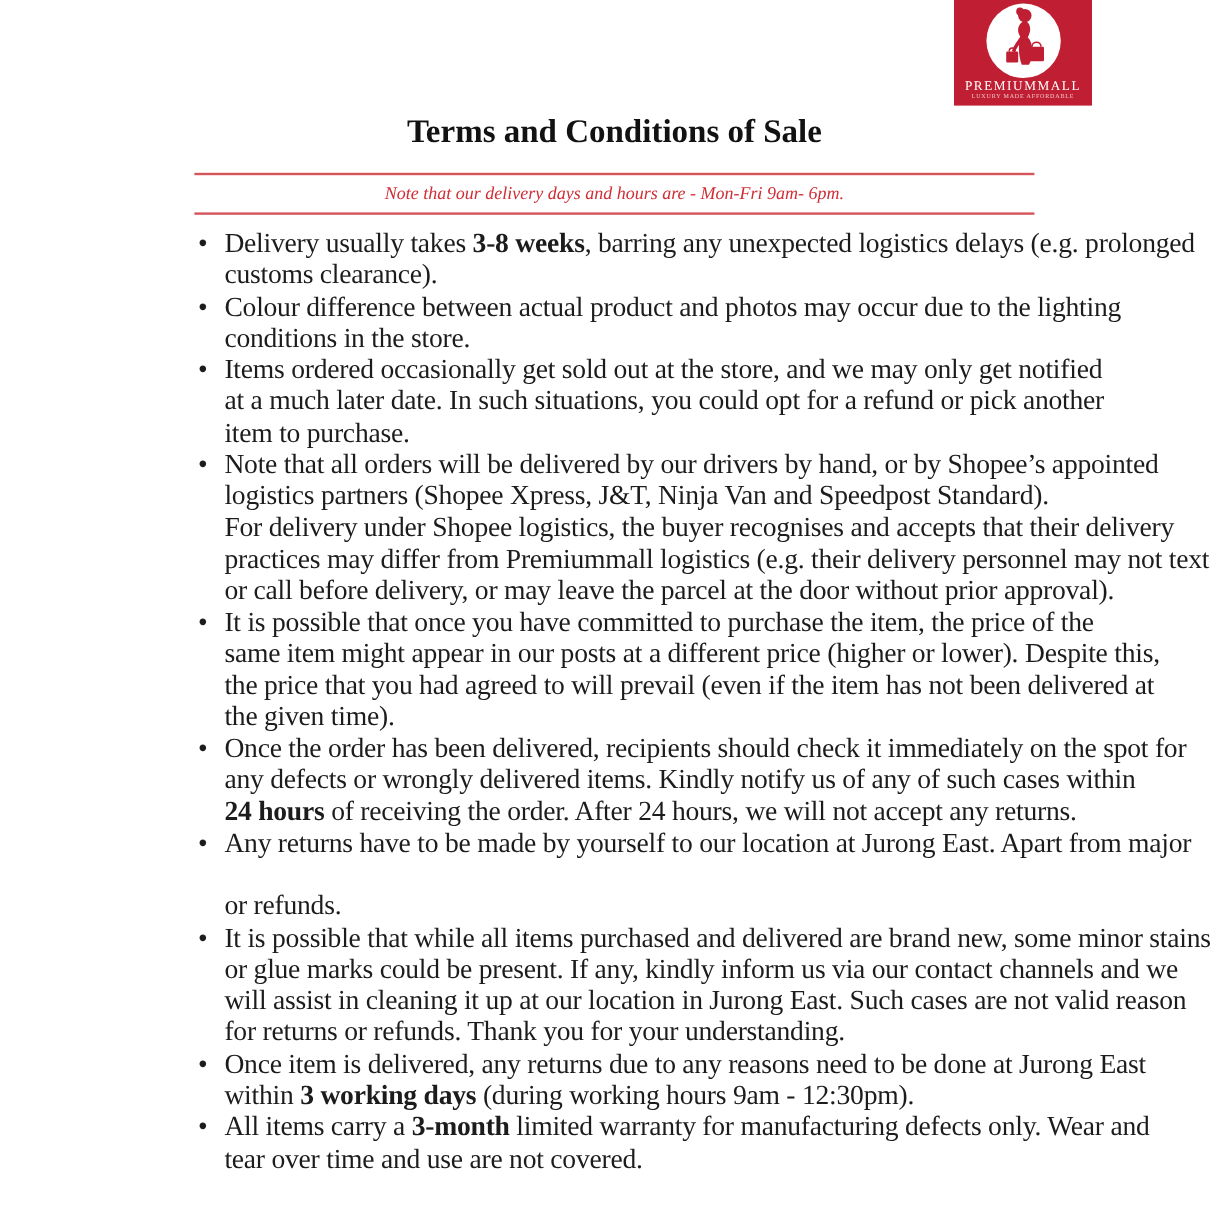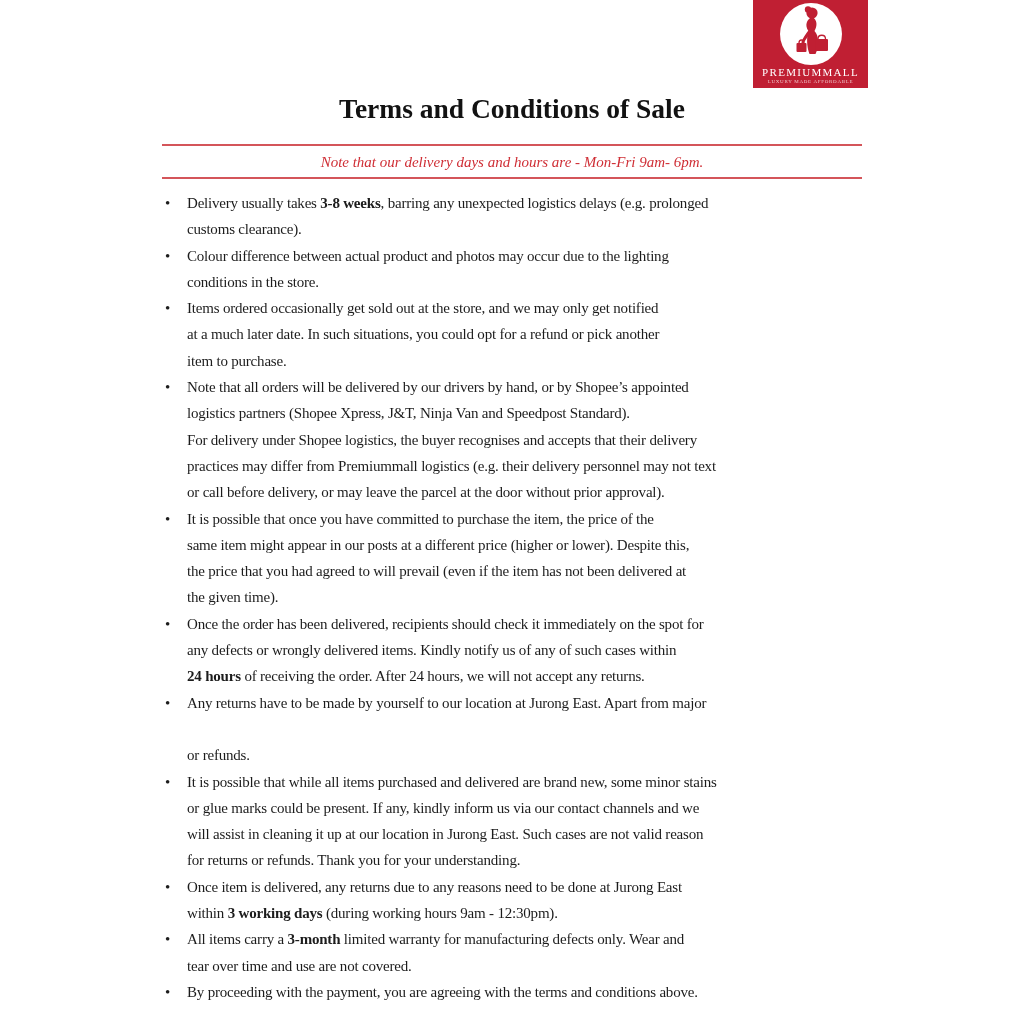--- a/index.html
+++ b/index.html
@@ -9,21 +9,21 @@
     background: #ffffff;
     font-family: "Liberation Serif", serif;
     color: #1c1c1c;
     position: relative;
     overflow: hidden;
   }
 
   
   .logo {
     position: absolute;
-    top: 0; left: 753px;
+    top: 0; left: 795px;
     width: 115px; height: 88px;
     background: #c01f33;
     display: flex; flex-direction: column; align-items: center;
   }
   .logo-circle {
     width: 62px; height: 62px;
     margin-top: 3px;
     background: #ffffff;
     border-radius: 50%;
     display: flex; align-items: center; justify-content: center;
@@ -73,21 +73,21 @@
 
   
   ul.terms {
     list-style: none;
     margin: 11px 0 0 0;
     padding: 0;
   }
   ul.terms li {
     position: relative;
     padding-left: 25px;
-    font-size: 15px;
+    font-size: 23px;
     line-height: 26.3px;
     letter-spacing: -0.2px;
     color: #1c1c1c;
   }
   ul.terms li::before {
     content: "\2022";
     position: absolute;
     left: 3px; top: 0;
   }
   .tline { white-space: nowrap; }
@@ -132,16 +132,15 @@
       <li><span class="tline"><span>Delivery usually takes </span><b>3-8 weeks</b><span>, barring any unexpected logistics delays (e.g. prolonged</span></span><br><span class="tline"><span>customs clearance).</span></span></li>
       <li><span class="tline"><span>Colour difference between actual product and photos may occur due to the lighting</span></span><br><span class="tline"><span>conditions in the store.</span></span></li>
       <li><span class="tline"><span>Items ordered occasionally get sold out at the store, and we may only get notified</span></span><br><span class="tline"><span>at a much later date. In such situations, you could opt for a refund or pick another</span></span><br><span class="tline"><span>item to purchase.</span></span></li>
       <li><span class="tline"><span>Note that all orders will be delivered by our drivers by hand, or by Shopee’s appointed</span></span><br><span class="tline"><span>logistics partners (Shopee Xpress, J&amp;T, Ninja Van and Speedpost Standard).</span></span><br><span class="tline"><span>For delivery under Shopee logistics, the buyer recognises and accepts that their delivery</span></span><br><span class="tline"><span>practices may differ from Premiummall logistics (e.g. their delivery personnel may not text</span></span><br><span class="tline"><span>or call before delivery, or may leave the parcel at the door without prior approval).</span></span></li>
       <li><span class="tline"><span>It is possible that once you have committed to purchase the item, the price of the</span></span><br><span class="tline"><span>same item might appear in our posts at a different price (higher or lower). Despite this,</span></span><br><span class="tline"><span>the price that you had agreed to will prevail (even if the item has not been delivered at</span></span><br><span class="tline"><span>the given time).</span></span></li>
       <li><span class="tline"><span>Once the order has been delivered, recipients should check it immediately on the spot for</span></span><br><span class="tline"><span>any defects or wrongly delivered items. Kindly notify us of any of such cases within</span></span><br><span class="tline"><b>24 hours</b><span> of receiving the order. After 24 hours, we will not accept any returns.</span></span></li>
       <li><span class="tline"><span>Any returns have to be made by yourself to our location at Jurong East. Apart from major</span></span><br><br><span class="tline"><span>or refunds.</span></span></li>
       <li><span class="tline"><span>It is possible that while all items purchased and delivered are brand new, some minor stains</span></span><br><span class="tline"><span>or glue marks could be present. If any, kindly inform us via our contact channels and we</span></span><br><span class="tline"><span>will assist in cleaning it up at our location in Jurong East. Such cases are not valid reason</span></span><br><span class="tline"><span>for returns or refunds. Thank you for your understanding.</span></span></li>
       <li><span class="tline"><span>Once item is delivered, any returns due to any reasons need to be done at Jurong East</span></span><br><span class="tline"><span>within </span><b>3 working days</b><span> (during working hours 9am - 12:30pm).</span></span></li>
       <li><span class="tline"><span>All items carry a </span><b>3-month</b><span> limited warranty for manufacturing defects only. Wear and</span></span><br><span class="tline"><span>tear over time and use are not covered.</span></span></li>
-      <li><span class="tline"><span>By proceeding with the payment, you are agreeing with the terms and conditions above.</span></span></li>
     </ul>
 
 </div>
 
 </body></html>

